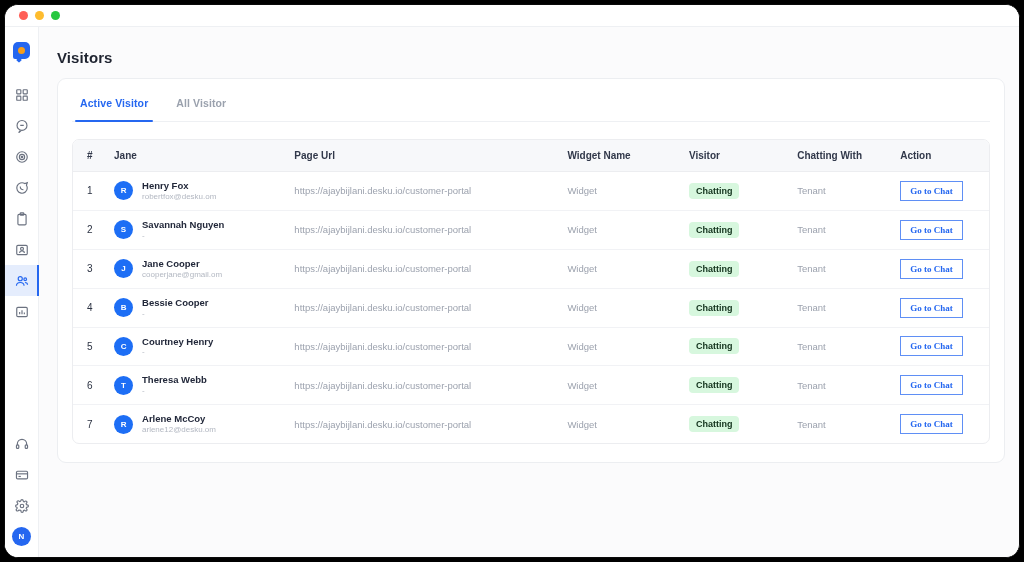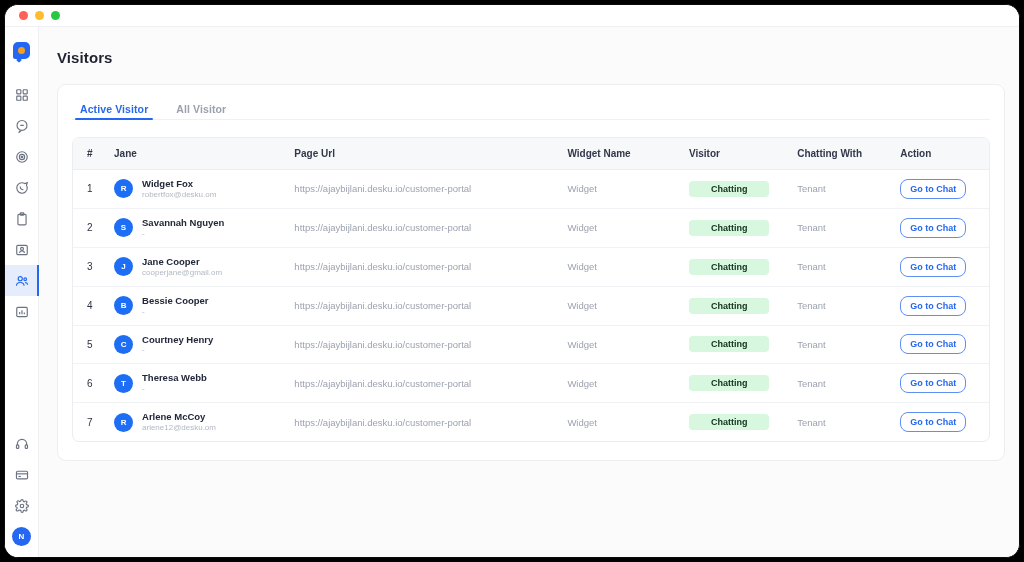--- a/index.html
+++ b/index.html
@@ -116,21 +116,21 @@
   
   .main {
     flex: 1;
     padding: 22px 14px 0 18px;
     overflow: hidden;
   }
   .page-title {
     font-size: 15px;
     font-weight: 600;
     color: #1f2430;
-    margin-bottom: 18px;
+    margin-bottom: 12px;
     letter-spacing: .1px;
   }
 
   .card {
     background: #ffffff;
     border: 1px solid #eceef1;
     border-radius: 9px;
     padding: 14px 14px 18px 14px;
   }
 
@@ -138,21 +138,21 @@
   .tabs {
     display: flex;
     gap: 24px;
     border-bottom: 1px solid #eef0f3;
     padding: 0 6px;
   }
   .tab {
     font-size: 10.5px;
     font-weight: 600;
     color: #9aa1ad;
-    padding: 4px 2px 4px 2px;
+    padding: 4px 2px 12px 2px;
     cursor: pointer;
     position: relative;
     letter-spacing: .1px;
   }
   .tab.active { color: #2567f0; }
   .tab.active::after {
     content: "";
     position: absolute;
     left: -3px; right: -3px; bottom: -1px;
     height: 2px;
@@ -222,35 +222,35 @@
     display: block;
     white-space: nowrap;
   }
 
   .badge {
     display: inline-block;
     background: #d7f7de;
     color: #12321c;
     font-size: 9px;
     font-weight: 700;
-    padding: 3px 22px;
+    padding: 3px 7px;
     border-radius: 4px;
   }
 
   .chat-btn {
     display: inline-block;
     border: 1px solid #5f8ff5;
     color: #2567f0;
     background: #ffffff;
     font-size: 9px;
     font-weight: 600;
     padding: 4px 9px;
-    border-radius: 8px;
+    border-radius: 0;
     cursor: pointer;
-    font-family: Liberation Sans, sans-serif;
+    font-family: Liberation Serif, serif;
     white-space: nowrap;
   }
 </style>
 </head>
 <body>
 
 <div class="window">
 
   <div class="titlebar">
     <span class="dot red"></span>
@@ -407,21 +407,21 @@
                 <th class="col-action">Action</th>
               </tr>
             </thead>
             <tbody id="table-body">
                 <tr>
                   <td class="col-idx idx">1</td>
                   <td class="col-name">
                     <div class="name-cell">
                       <div class="avatar">R</div>
                       <div class="name-text">
-                        <span class="name-main">Widget Fox</span>
+                        <span class="name-main">Henry Fox</span>
                         <span class="name-sub">robertfox@desku.om</span>
                       </div>
                     </div>
                   </td>
                   <td class="col-url">https://ajaybijlani.desku.io/customer-portal</td>
                   <td class="col-widget">Widget</td>
                   <td class="col-activity"><span class="badge">Chatting</span></td>
                   <td class="col-chatting">Tenant</td>
                   <td class="col-action"><button class="chat-btn">Go to Chat</button></td>
                 </tr>

